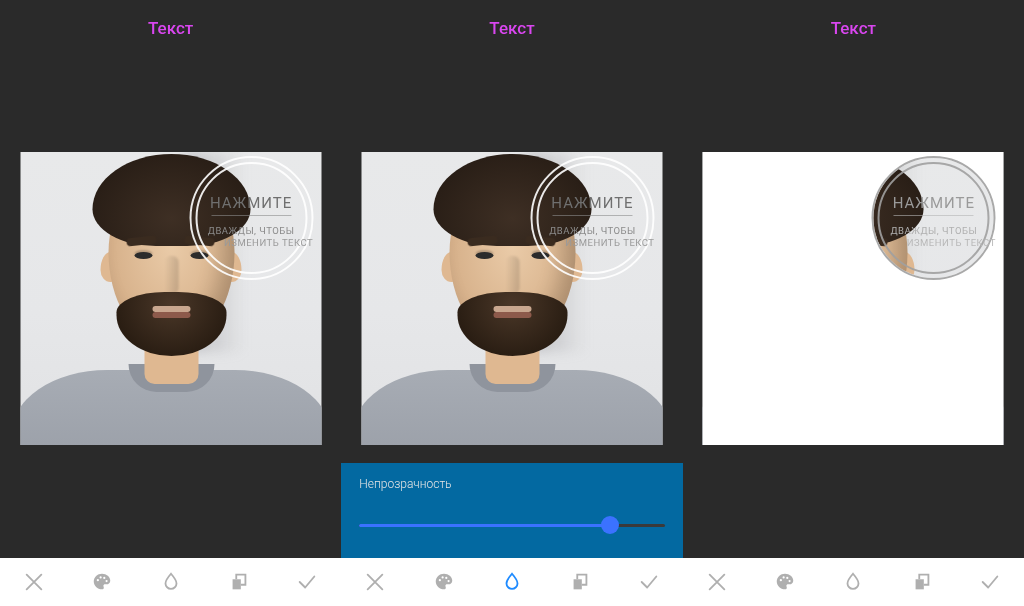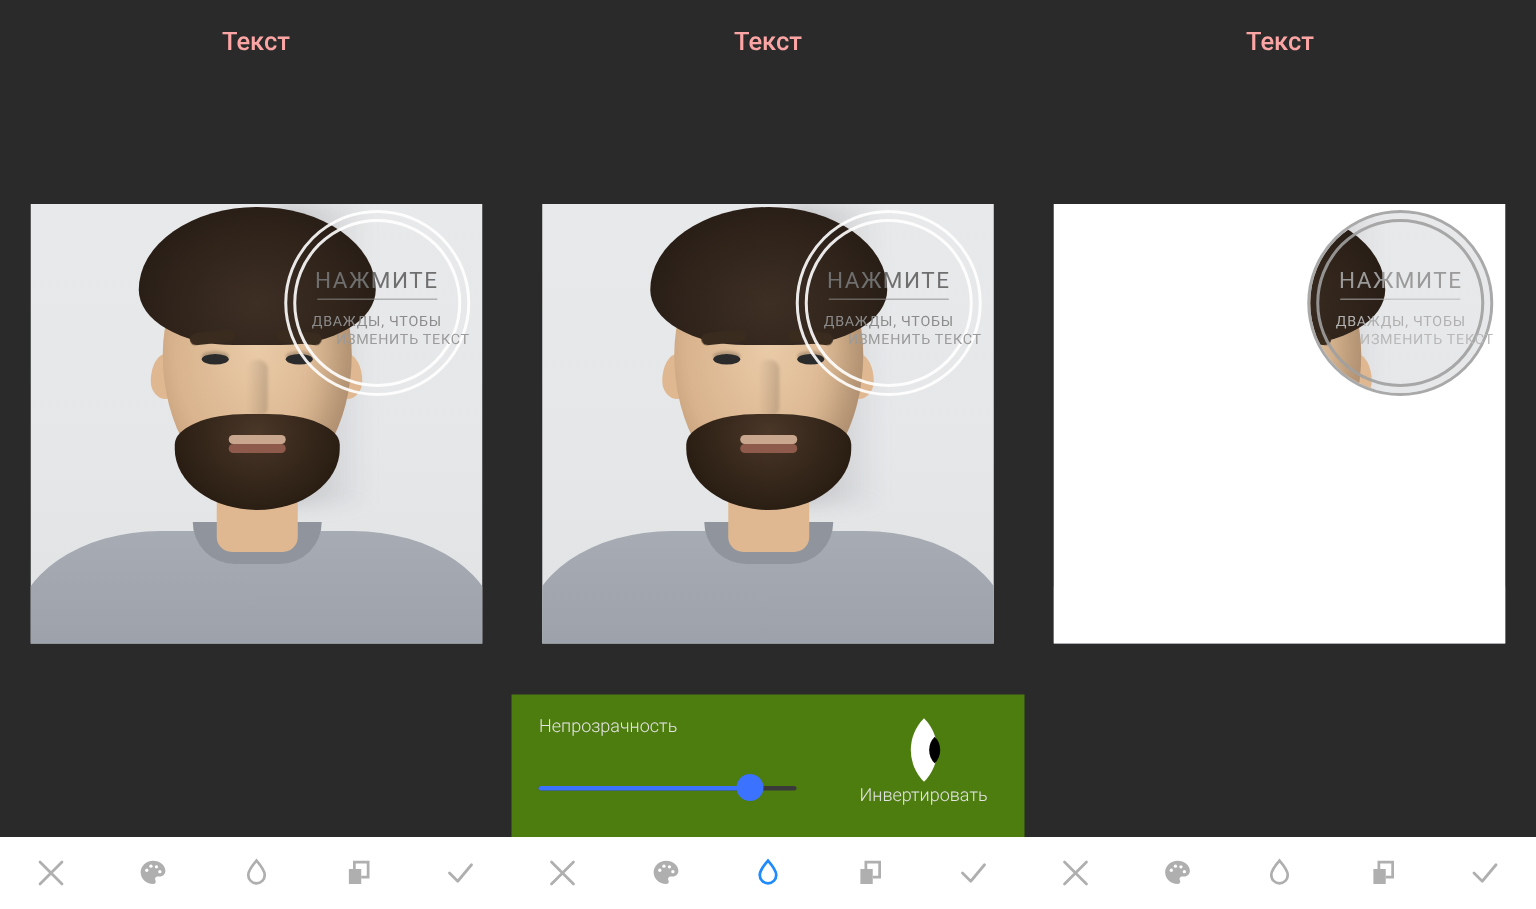--- a/index.html
+++ b/index.html
@@ -17,29 +17,29 @@
     height: 558px;
     background: #2a2a2a;
   }
   .panel {
     width: 341.33px;
     height: 558px;
     position: relative;
     box-sizing: border-box;
   }
   .panel-title {
-    color: #fca5a5;
+    color: #d946ef;
     text-align: center;
     font-size: 17px;
     font-weight: 500;
     margin-top: 18px;
   }
   .canvas-wrap {
     position: absolute;
-    top: 136px;
+    top: 152px;
     left: 50%;
     transform: translateX(-50%);
     width: 301px;
     height: 293px;
   }
   
   .portrait {
     width: 301px;
     height: 293px;
     position: relative;
@@ -229,21 +229,21 @@
     margin: 3px auto;
   }
 
   
   .option-panel {
     position:absolute;
     left: 0;
     top: 463px;
     width: 341.33px;
     height: 95px;
-    background: #4d7c0f;
+    background: #0369a1;
     display:flex;
     align-items:stretch;
   }
   .opt-left {
     flex: 1.28;
     padding: 14px 18px 0 18px;
     color: #e5e5e5;
     font-size: 12px;
     font-weight: 300;
     box-sizing: border-box;
@@ -401,27 +401,20 @@
     </div>
 
     <div class="option-panel">
       <div class="opt-left">
         <div>Непрозрачность</div>
         <div class="slider">
           <div class="track"></div>
           <div class="fill"></div>
           <div class="thumb"></div>
         </div>
-      </div>
-      <div class="opt-right">
-        <div class="invert-icon">
-          <div class="leaf-w"></div>
-          <div class="leaf-b"></div>
-        </div>
-        <div class="lbl">Инвертировать</div>
       </div>
     </div>
   </div>
 
   <div class="panel">
     <div class="panel-title">Текст</div>
     <div class="canvas-wrap">
       <div class="portrait">
         <div class="tee"></div>
         <div class="neck"></div>

